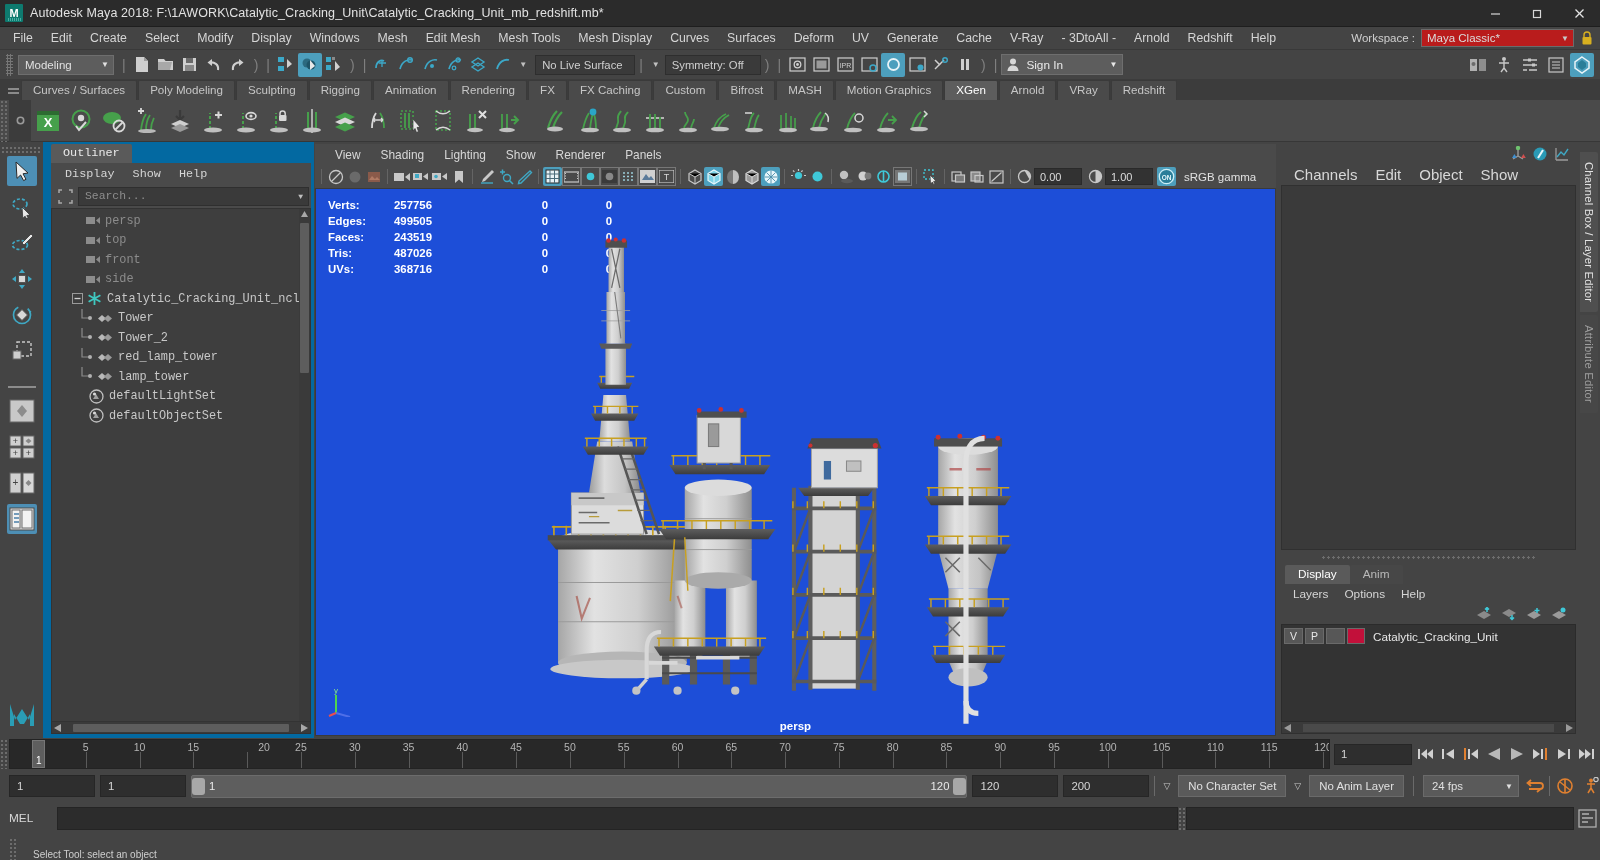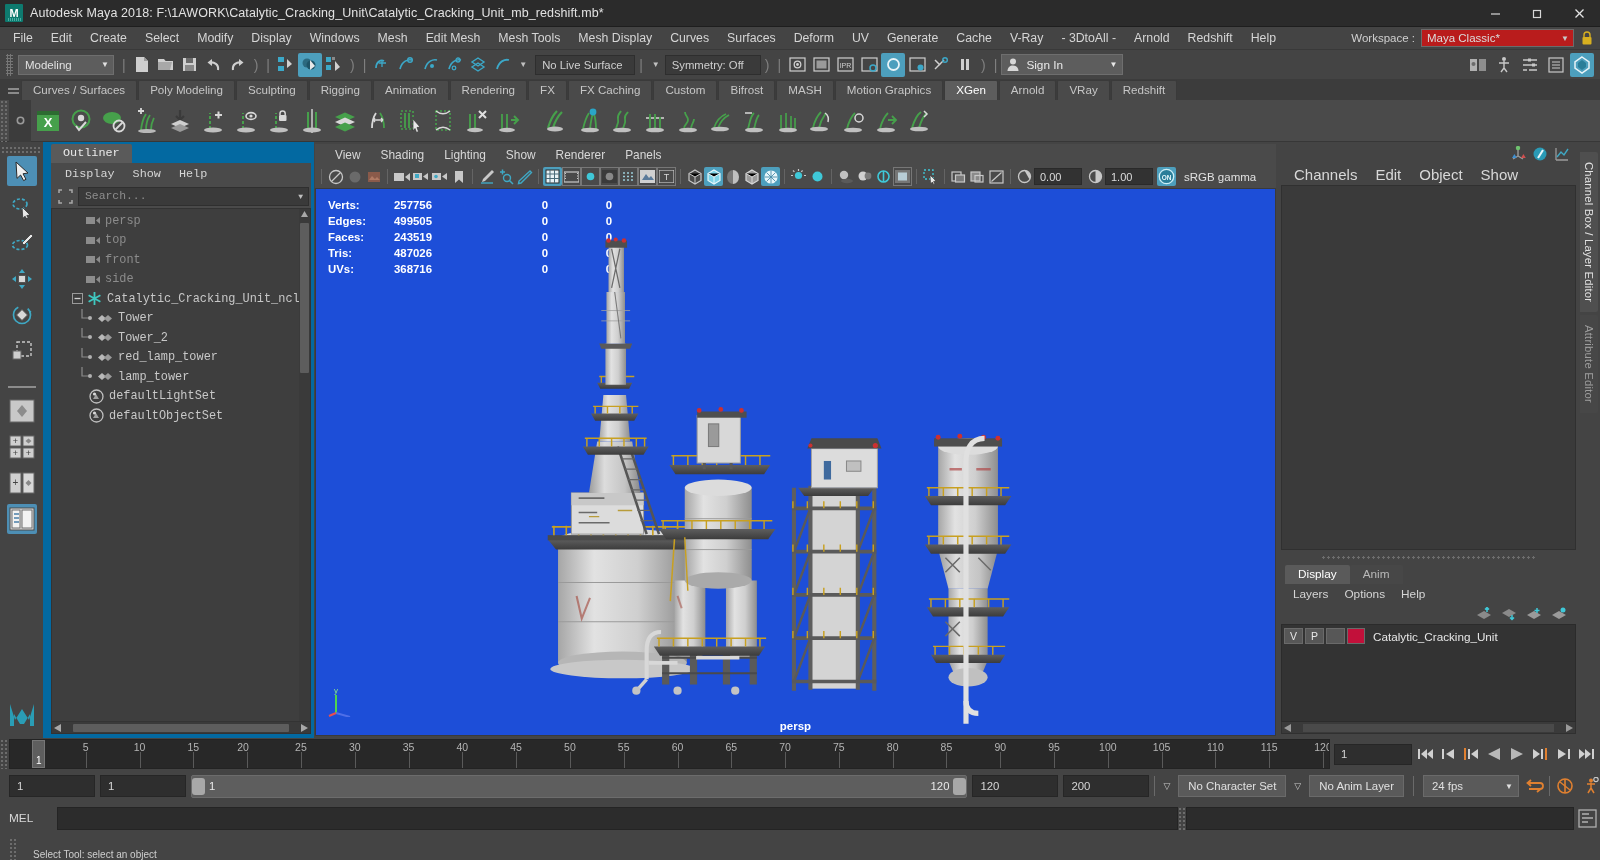--- a/index.html
+++ b/index.html
@@ -1709,21 +1709,21 @@
         <div class="tl-cursor" style="left:22px">
           <span>1</span>
         </div>
       <div class="tl-tick" style="left: 75.7917px;"></div>
           <div class="tl-lbl" style="left: 75.7917px;">5</div>
           <div class="tl-tick" style="left: 129.583px;"></div>
           <div class="tl-lbl" style="left: 129.583px;">10</div>
           <div class="tl-tick" style="left: 183.375px;"></div>
           <div class="tl-lbl" style="left: 183.375px;">15</div>
           <div class="tl-tick" style="left: 237.167px;"></div>
-          <div class="tl-lbl" style="left: 233px;">20</div>
+          <div class="tl-lbl" style="left: 254px;">20</div>
           <div class="tl-tick" style="left: 290.958px;"></div>
           <div class="tl-lbl" style="left: 290.958px;">25</div>
           <div class="tl-tick" style="left: 344.75px;"></div>
           <div class="tl-lbl" style="left: 344.75px;">30</div>
           <div class="tl-tick" style="left: 398.542px;"></div>
           <div class="tl-lbl" style="left: 398.542px;">35</div>
           <div class="tl-tick" style="left: 452.333px;"></div>
           <div class="tl-lbl" style="left: 452.333px;">40</div>
           <div class="tl-tick" style="left: 506.125px;"></div>
           <div class="tl-lbl" style="left: 506.125px;">45</div>

